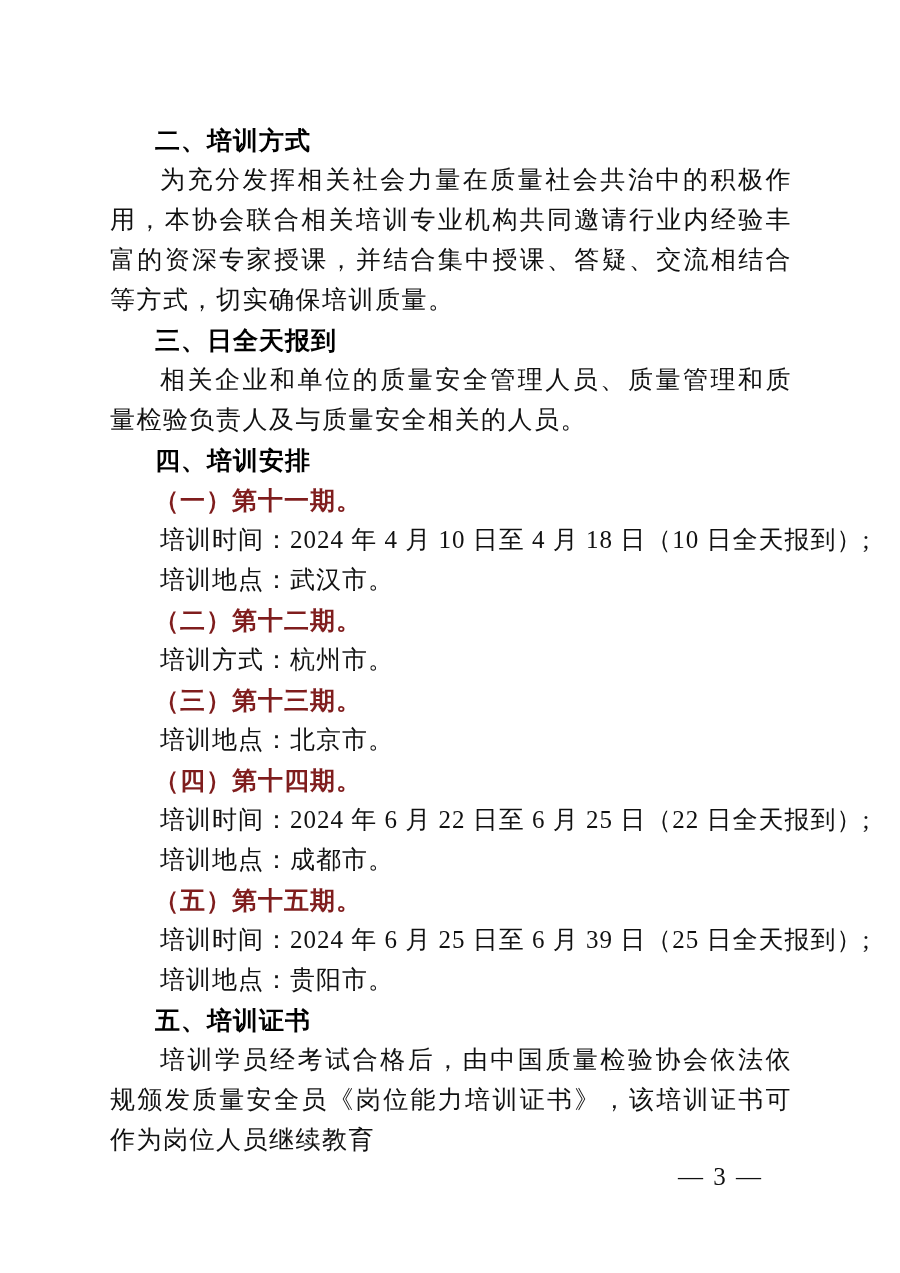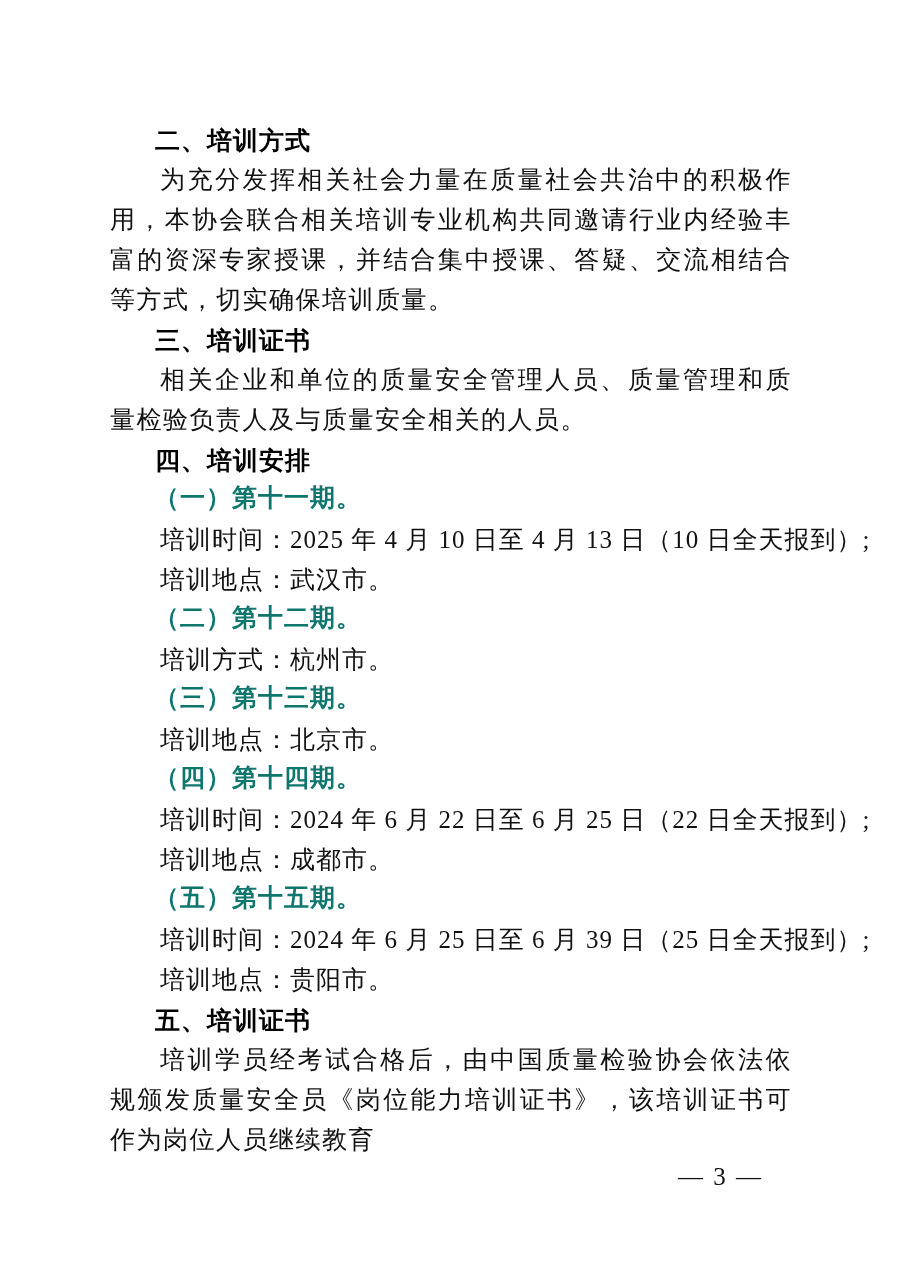--- a/index.html
+++ b/index.html
@@ -31,24 +31,24 @@
   .heading {
     font-family: "Liberation Sans", sans-serif;
     font-weight: 700;
     font-size: 26px;
     color: #000000;
     text-indent: 45px;
     letter-spacing: 1px;
   }
   
   .subheading {
-    font-family: Liberation Mono, monospace;
+    font-family: Liberation Sans, sans-serif;
     font-weight: 700;
     font-size: 25px;
-    color: #0f766e;
+    color: #7f1d1d;
     text-indent: 44px;
     letter-spacing: 1px;
   }
   
   .paragraph {
     font-family: "Liberation Serif", serif;
     text-indent: 50px;
     text-align: justify;
     letter-spacing: 1.5px;
   }
@@ -70,25 +70,25 @@
     letter-spacing: 2px;
   }
 </style>
 </head>
 <body>
 
 <div class="page">
   <main class="content">
       <p class="heading">二、培训方式</p>
       <p class="paragraph">为充分发挥相关社会力量在质量社会共治中的积极作用，本协会联合相关培训专业机构共同邀请行业内经验丰富的资深专家授课，并结合集中授课、答疑、交流相结合等方式，切实确保培训质量。</p>
-      <p class="heading">三、培训证书</p>
+      <p class="heading">三、日全天报到</p>
       <p class="paragraph">相关企业和单位的质量安全管理人员、质量管理和质量检验负责人及与质量安全相关的人员。</p>
       <p class="heading">四、培训安排</p>
       <p class="subheading">（一）第十一期。</p>
-      <p class="detail">培训时间：2025 年 4 月 10 日至 4 月 13 日（10 日全天报到）;</p>
+      <p class="detail">培训时间：2024 年 4 月 10 日至 4 月 18 日（10 日全天报到）;</p>
       <p class="detail">培训地点：武汉市。</p>
       <p class="subheading">（二）第十二期。</p>
       <p class="detail">培训方式：杭州市。</p>
       <p class="subheading">（三）第十三期。</p>
       <p class="detail">培训地点：北京市。</p>
       <p class="subheading">（四）第十四期。</p>
       <p class="detail">培训时间：2024 年 6 月 22 日至 6 月 25 日（22 日全天报到）;</p>
       <p class="detail">培训地点：成都市。</p>
       <p class="subheading">（五）第十五期。</p>
       <p class="detail">培训时间：2024 年 6 月 25 日至 6 月 39 日（25 日全天报到）;</p>

